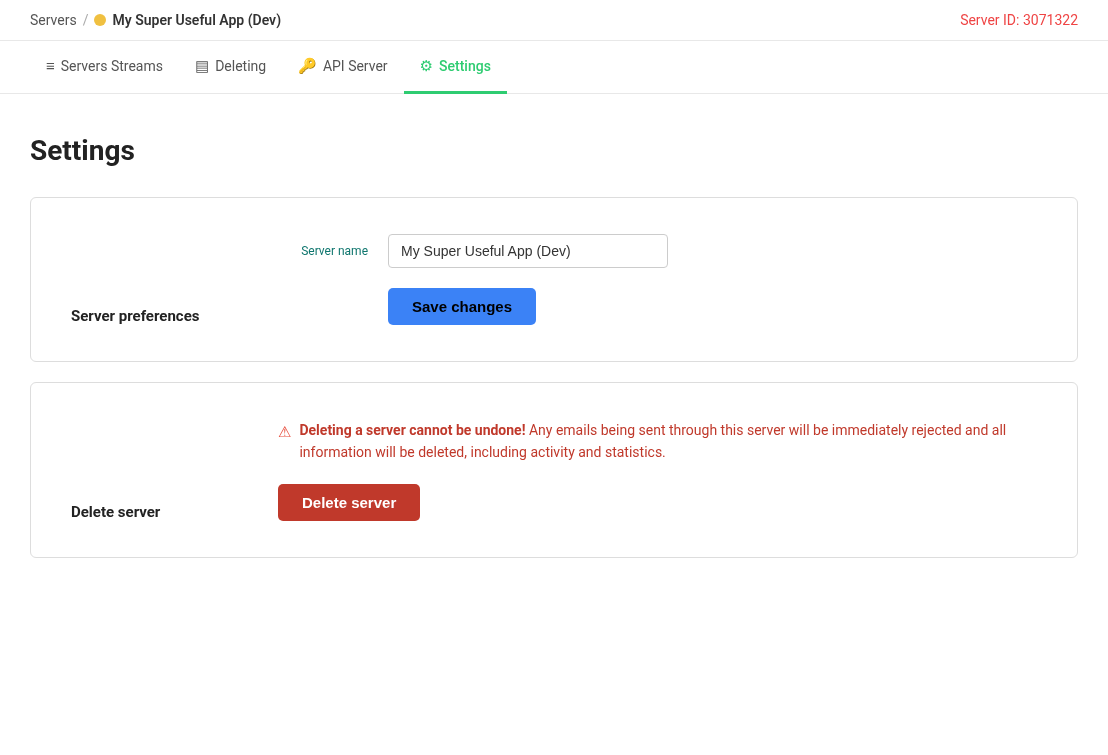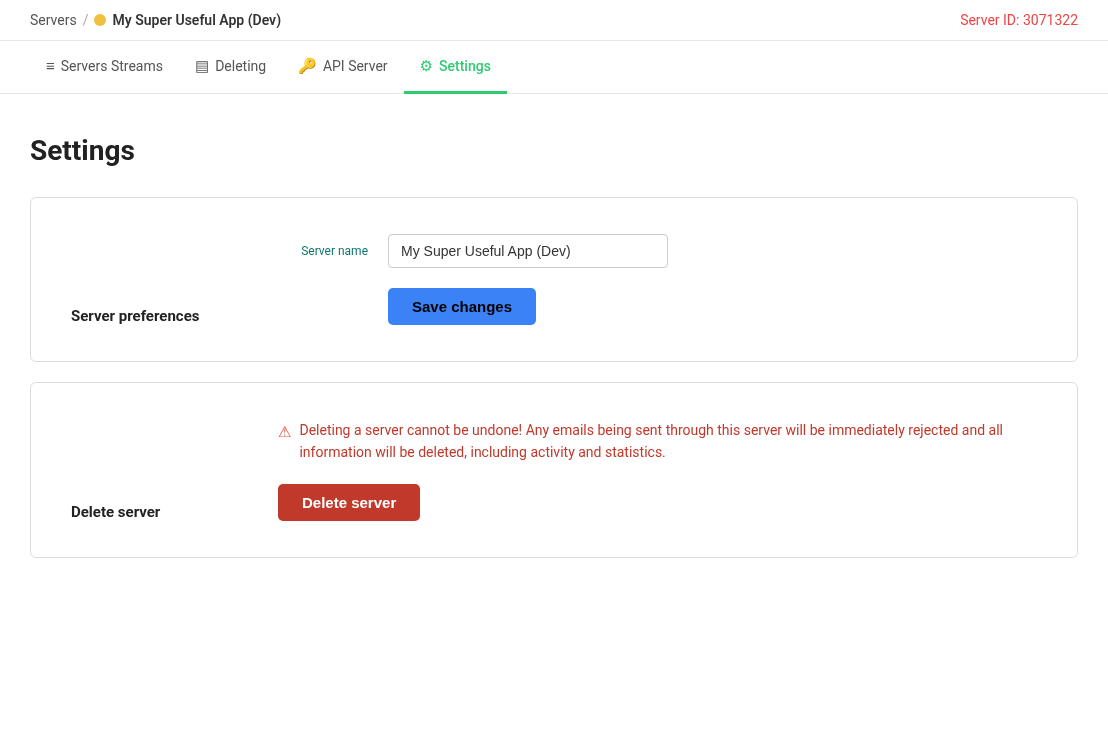--- a/index.html
+++ b/index.html
@@ -173,21 +173,21 @@
     .warning-icon {
       color: #e74c3c;
       font-size: 15px;
       margin-top: 1px;
       flex-shrink: 0;
     }
     .warning-text {
       color: #c0392b;
     }
     .warning-bold {
-      font-weight: 400;
+      font-weight: 700;
     }
     .delete-btn {
       background: #c0392b;
       color: #fff;
       border: none;
       border-radius: 5px;
       padding: 10px 24px;
       font-size: 15px;
       font-weight: 600;
       cursor: pointer;

